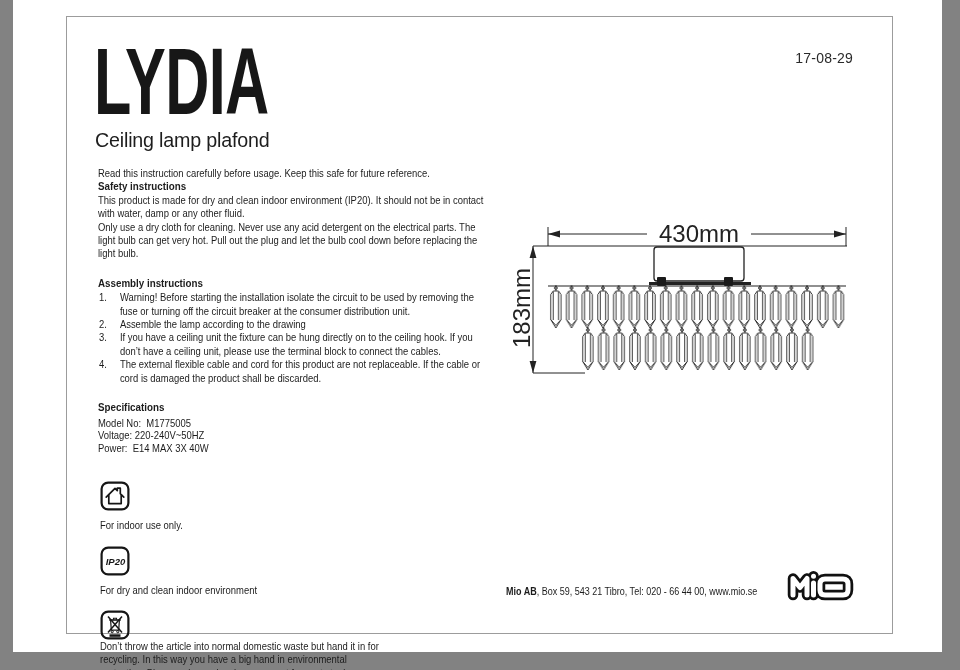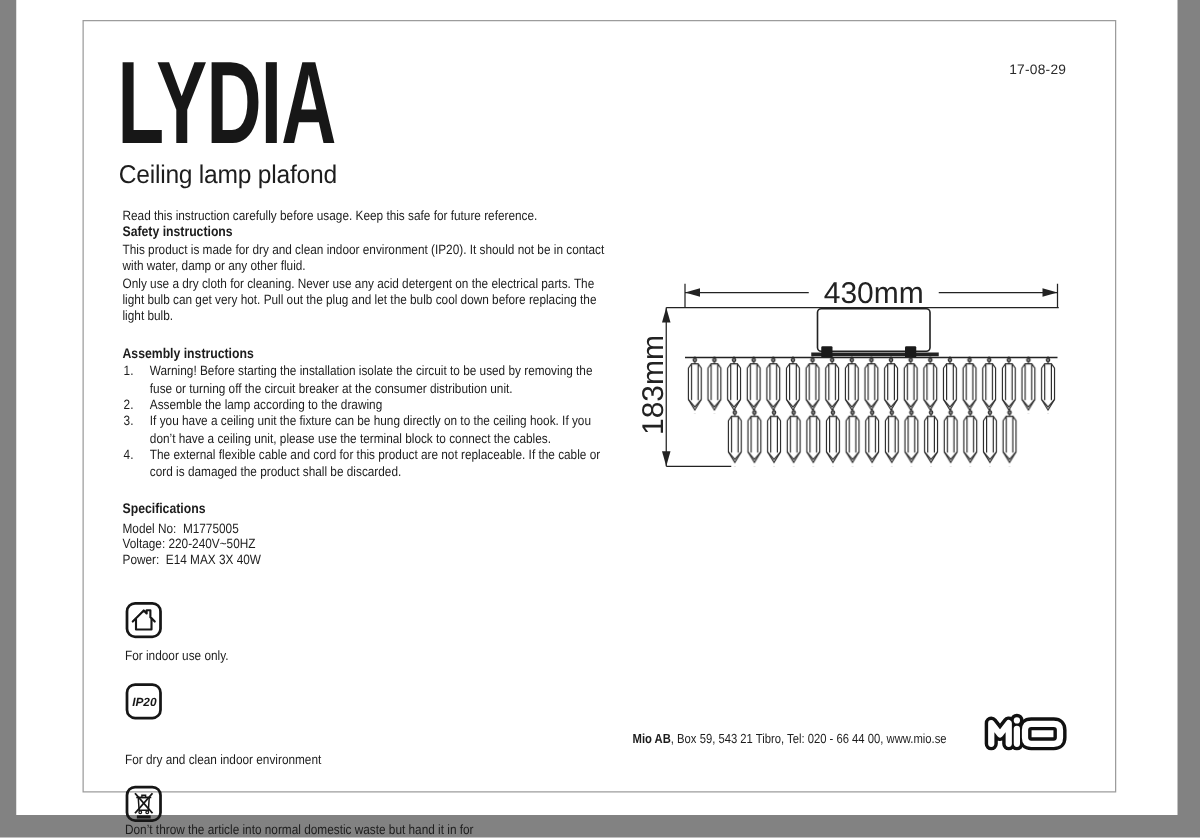--- a/index.html
+++ b/index.html
@@ -9,21 +9,21 @@
     font-family:"Liberation Sans","DejaVu Sans",sans-serif;
     color:#1a1a1a;
   }
   .desk{position:absolute;left:13px;top:0;width:929px;height:652px;background:#ffffff;}
   .page{
     position:absolute;left:66px;top:16px;width:827px;height:618px;
     background:#ffffff;border:1px solid #9c9c9c;box-sizing:border-box;
   }
   .date{
     position:absolute;top:33px;right:39px;
-    font-size:11px;letter-spacing:.2px;color:#2a2a2a;
+    font-size:14px;letter-spacing:.2px;color:#2a2a2a;
   }
   .title{
     position:absolute;left:27px;top:18px;
     font-size:94px;line-height:1;font-weight:700;letter-spacing:-1px;
     transform:scaleX(.65);transform-origin:0 0;white-space:nowrap;color:#171717;
   }
   .subtitle{
     position:absolute;left:28px;top:112px;
     font-size:20.5px;line-height:1.1;letter-spacing:-.2px;
     transform:scaleX(.96);transform-origin:0 0;white-space:nowrap;color:#1d1d1d;
@@ -36,21 +36,21 @@
   .leftcol p{margin:0;}
   .intro{margin:0 0 12px 0;}
   .sect-h{font-size:11.2px;font-weight:700;margin:0 0 1px 0;line-height:13.4px;}
   .sect{margin:0 0 16px 0;}
   ol.steps{list-style:none;margin:1px 0 0 0;padding:0;counter-reset:st;}
   ol.steps li{position:relative;padding-left:25px;counter-increment:st;}
   ol.steps li::before{content:counter(st) ".";position:absolute;left:1px;top:0;}
   .spec-row{line-height:12.8px;white-space:pre-wrap;}
   .symbols{position:absolute;left:33px;top:464px;}
   .symbol-row{display:flex;align-items:flex-start;margin-bottom:14px;flex-direction:column;}
-  .symbol-row.r2{margin-bottom:12px;gap:18px;}
+  .symbol-row.r2{margin-bottom:12px;}
   .sym-ic{width:30px;height:30px;flex:none;margin-right:17px;}
   .stext{
     font-size:10.8px;line-height:13.4px;width:324px;
     transform:scaleX(.875);transform-origin:0 0;color:#1c1c1c;
   }
   .stext.mid{padding-top:8px;}
   .footer{
     position:absolute;left:439px;top:568px;font-size:10.6px;white-space:nowrap;
     transform:scaleX(.85);transform-origin:0 0;color:#1c1c1c;
   }

